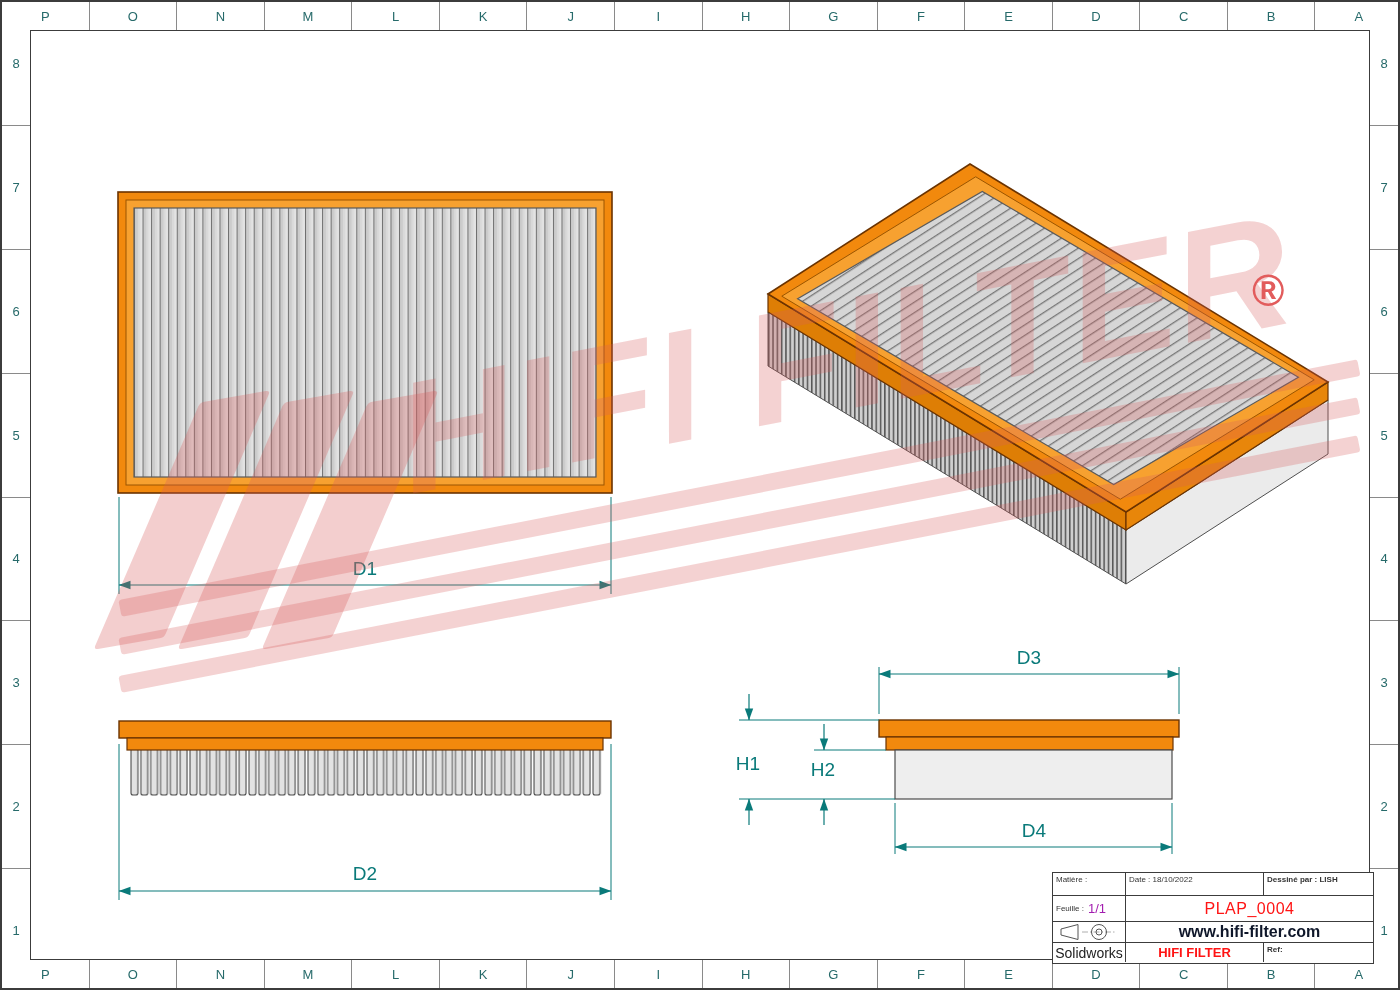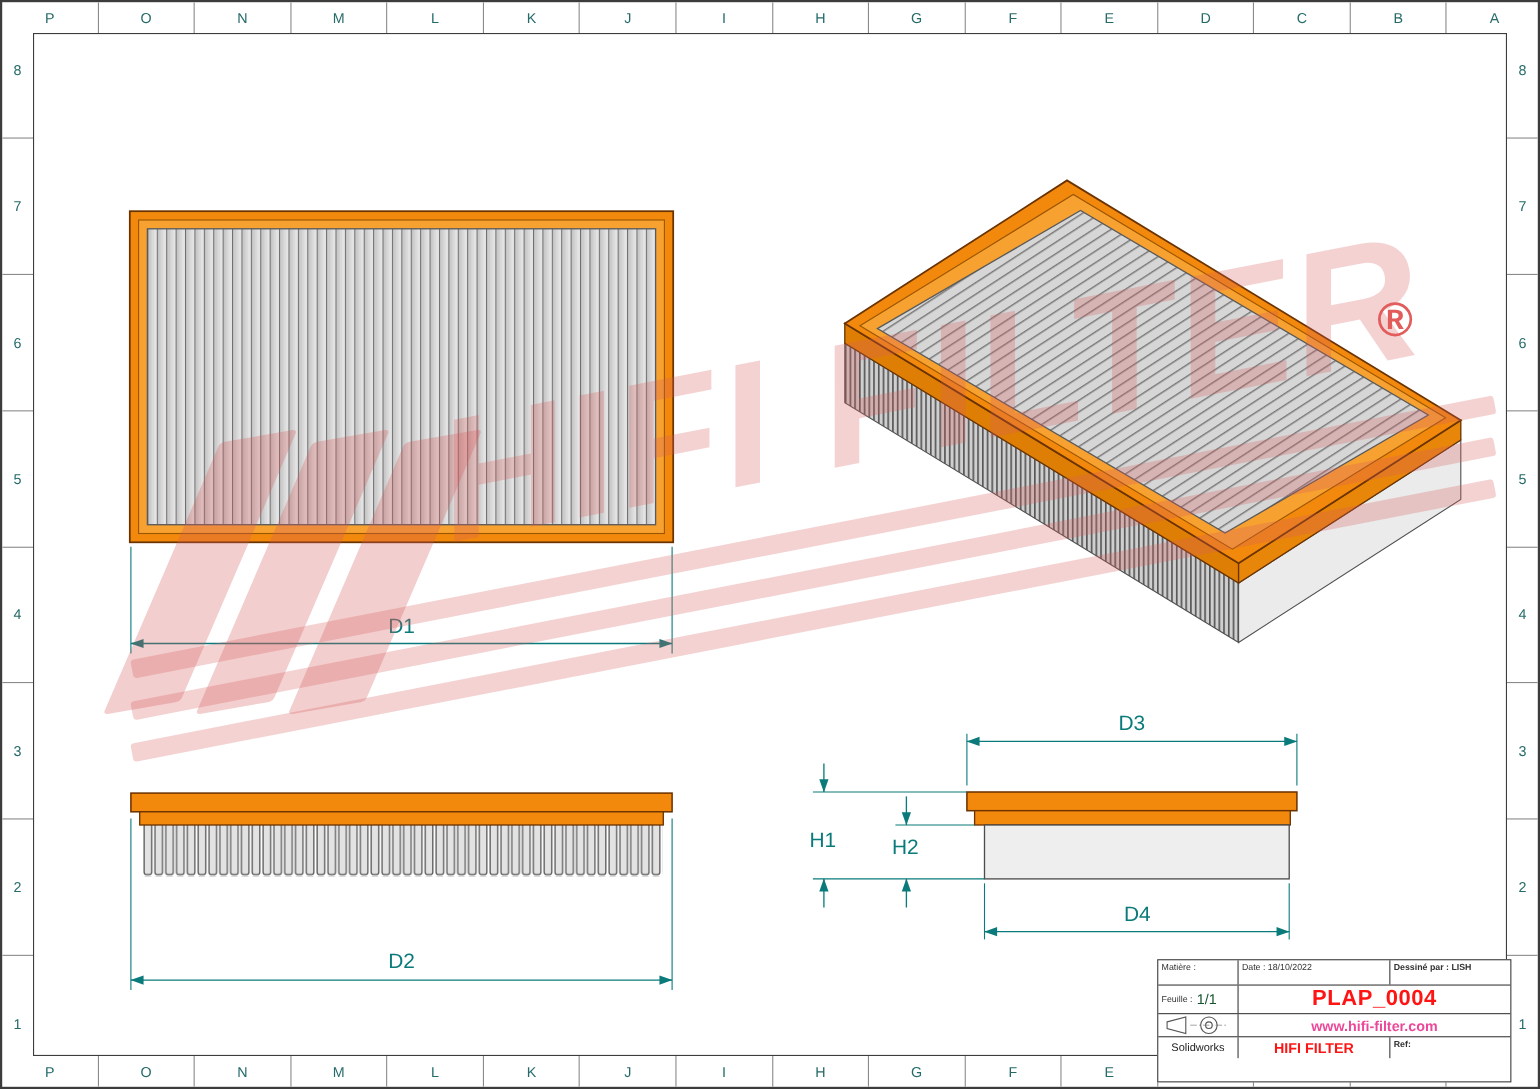--- a/index.html
+++ b/index.html
@@ -28,38 +28,38 @@
            transform:rotate(-11deg);transform-origin:left center;}
   .wm-slash{position:absolute;top:392px;width:64px;height:252px;background:rgba(214,94,94,0.30);
             transform:skewX(-32deg) rotate(-11deg);border-radius:4px;}
   .wm-slash.s1{left:148px;} .wm-slash.s2{left:232px;} .wm-slash.s3{left:316px;}
   .wm-bar{position:absolute;left:118px;width:1262px;height:17px;background:rgba(214,94,94,0.28);
           transform:rotate(-11deg);transform-origin:left center;border-radius:3px;}
   .wm-bar.b1{top:598px;} .wm-bar.b2{top:636px;} .wm-bar.b3{top:674px;}
   .reg-mark{position:absolute;left:1250px;top:264px;font-size:44px;font-weight:bold;
             color:#E25C5C;z-index:4;pointer-events:none;}
   
-  .title-block{position:absolute;left:1050px;top:870px;width:322px;height:112px;background:#fff;
+  .title-block{position:absolute;left:1050px;top:870px;width:322px;height:92px;background:#fff;
                border:1.5px solid #3c3c3c;box-sizing:border-box;z-index:7;color:#333;}
   .tb-row{display:flex;box-sizing:border-box;}
   .tb-row + .tb-row{border-top:1px solid #3c3c3c;}
   .tb-r1{height:22px;} .tb-r2{height:26px;} .tb-r3{height:21px;} .tb-r4{height:20px;}
   .tb-cell{box-sizing:border-box;overflow:hidden;}
   .tb-cell + .tb-cell{border-left:1px solid #3c3c3c;}
   .tb-c1{width:72px;flex:none;} .tb-c2{width:138px;flex:none;} .tb-c3{flex:1;font-weight:bold;}
   .tb-small{font-size:8px;color:#333;display:block;padding:2px 3px;}
   .tb-feuille{display:flex;align-items:center;gap:4px;padding:0 3px;}
-  .tb-feuille .lbl{font-size:8px;} .tb-feuille .val{font-size:13px;color:#14532d;}
+  .tb-feuille .lbl{font-size:8px;} .tb-feuille .val{font-size:13px;color:#a21caf;}
   .tb-part{display:flex;align-items:center;justify-content:center;color:#FF1414;
-           font-size:20px;font-weight:700;letter-spacing:0.5px;}
+           font-size:16px;font-weight:400;letter-spacing:0.5px;}
   .tb-site{display:flex;align-items:center;justify-content:center;font-weight:bold;
-           font-size:13px;color:#ec4899;}
+           font-size:16px;color:#0f172a;}
   .tb-brand{display:flex;align-items:center;justify-content:center;color:#FF1414;
             font-weight:bold;font-size:13px;}
-  .tb-soft{display:flex;align-items:center;justify-content:center;font-size:10px;color:#222;}
+  .tb-soft{display:flex;align-items:center;justify-content:center;font-size:14px;color:#222;}
   .tb-proj{display:flex;align-items:center;justify-content:center;}
 </style>
 </head>
 <body>
 
 <div class="sheet">
 
   <svg class="draw" width="1400" height="990" viewBox="0 0 1400 990">
     <defs>
       <marker id="arr" viewBox="0 0 12 10" markerWidth="13" markerHeight="10" refX="11.5" refY="5" orient="auto-start-reverse" markerUnits="userSpaceOnUse">

